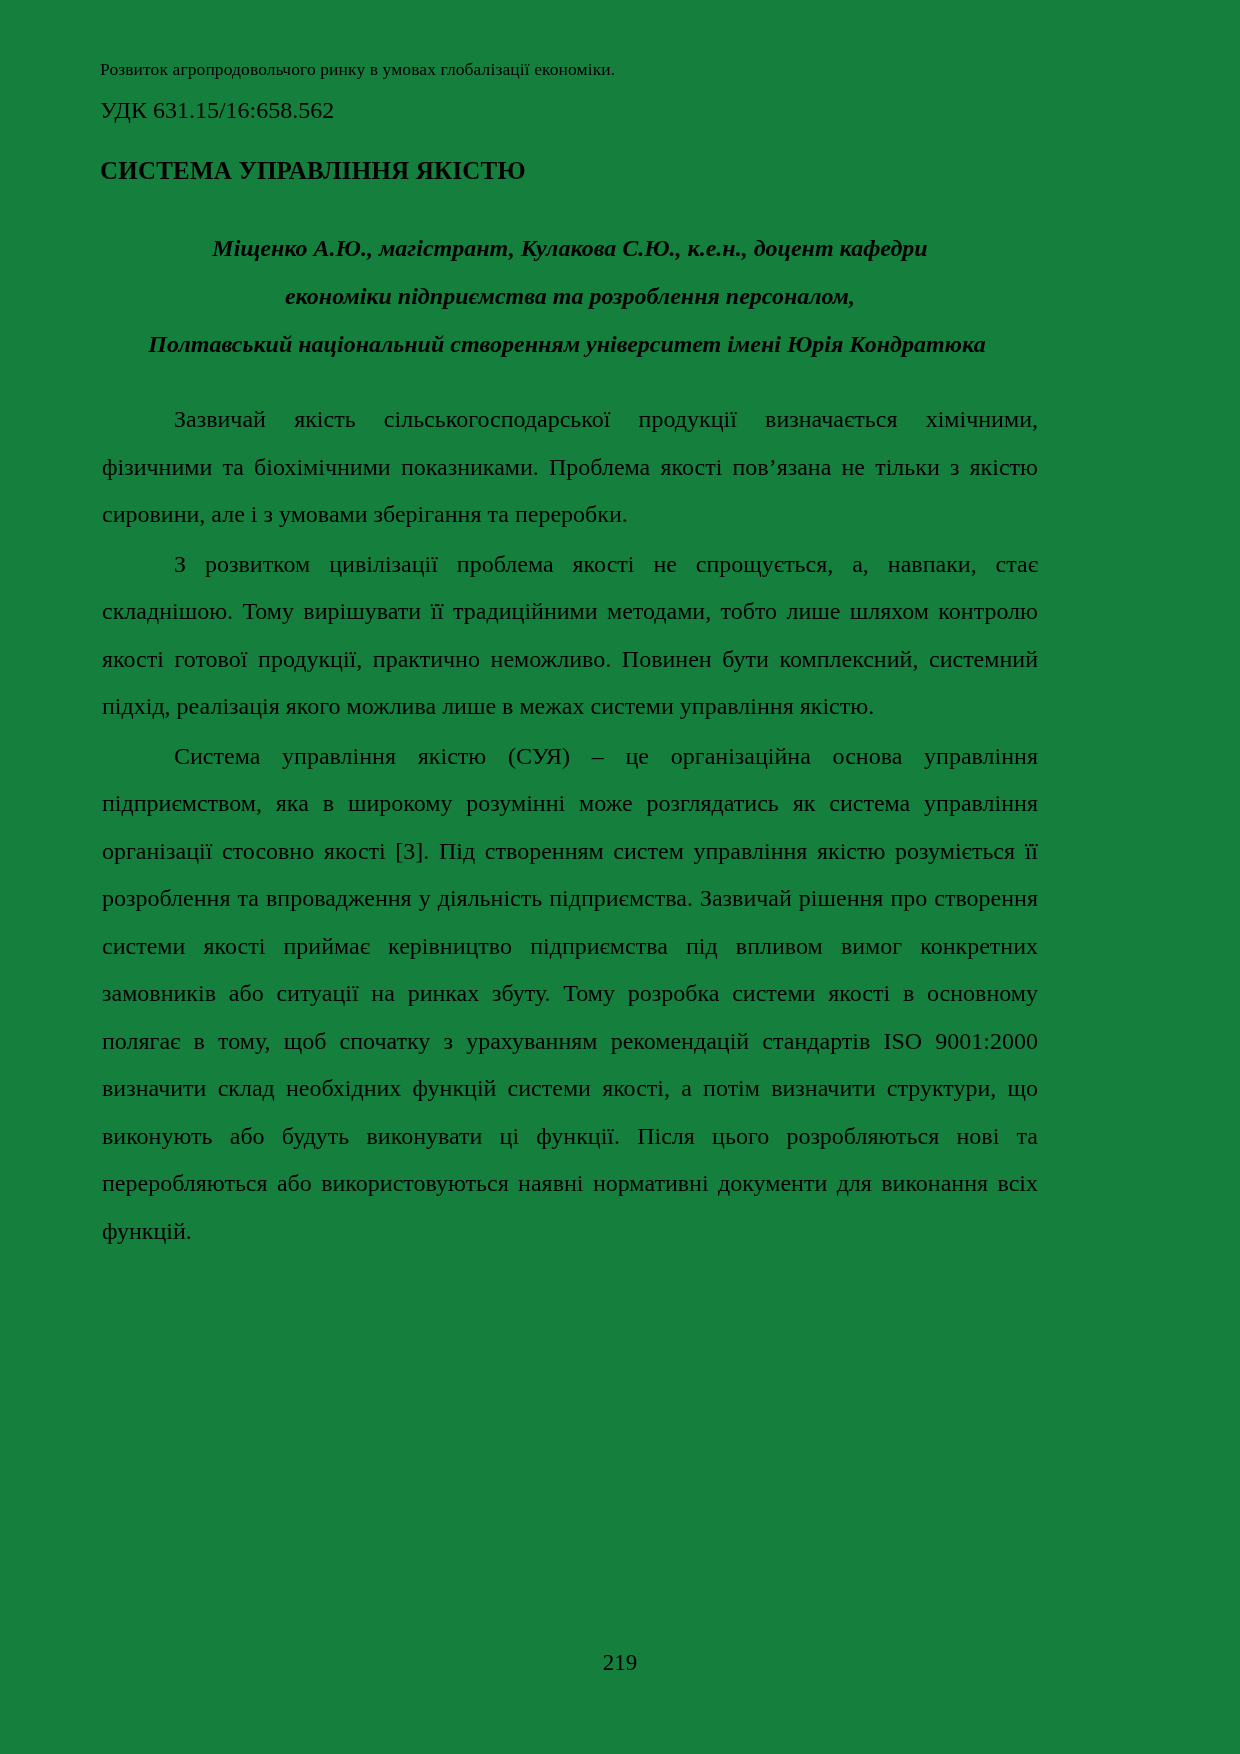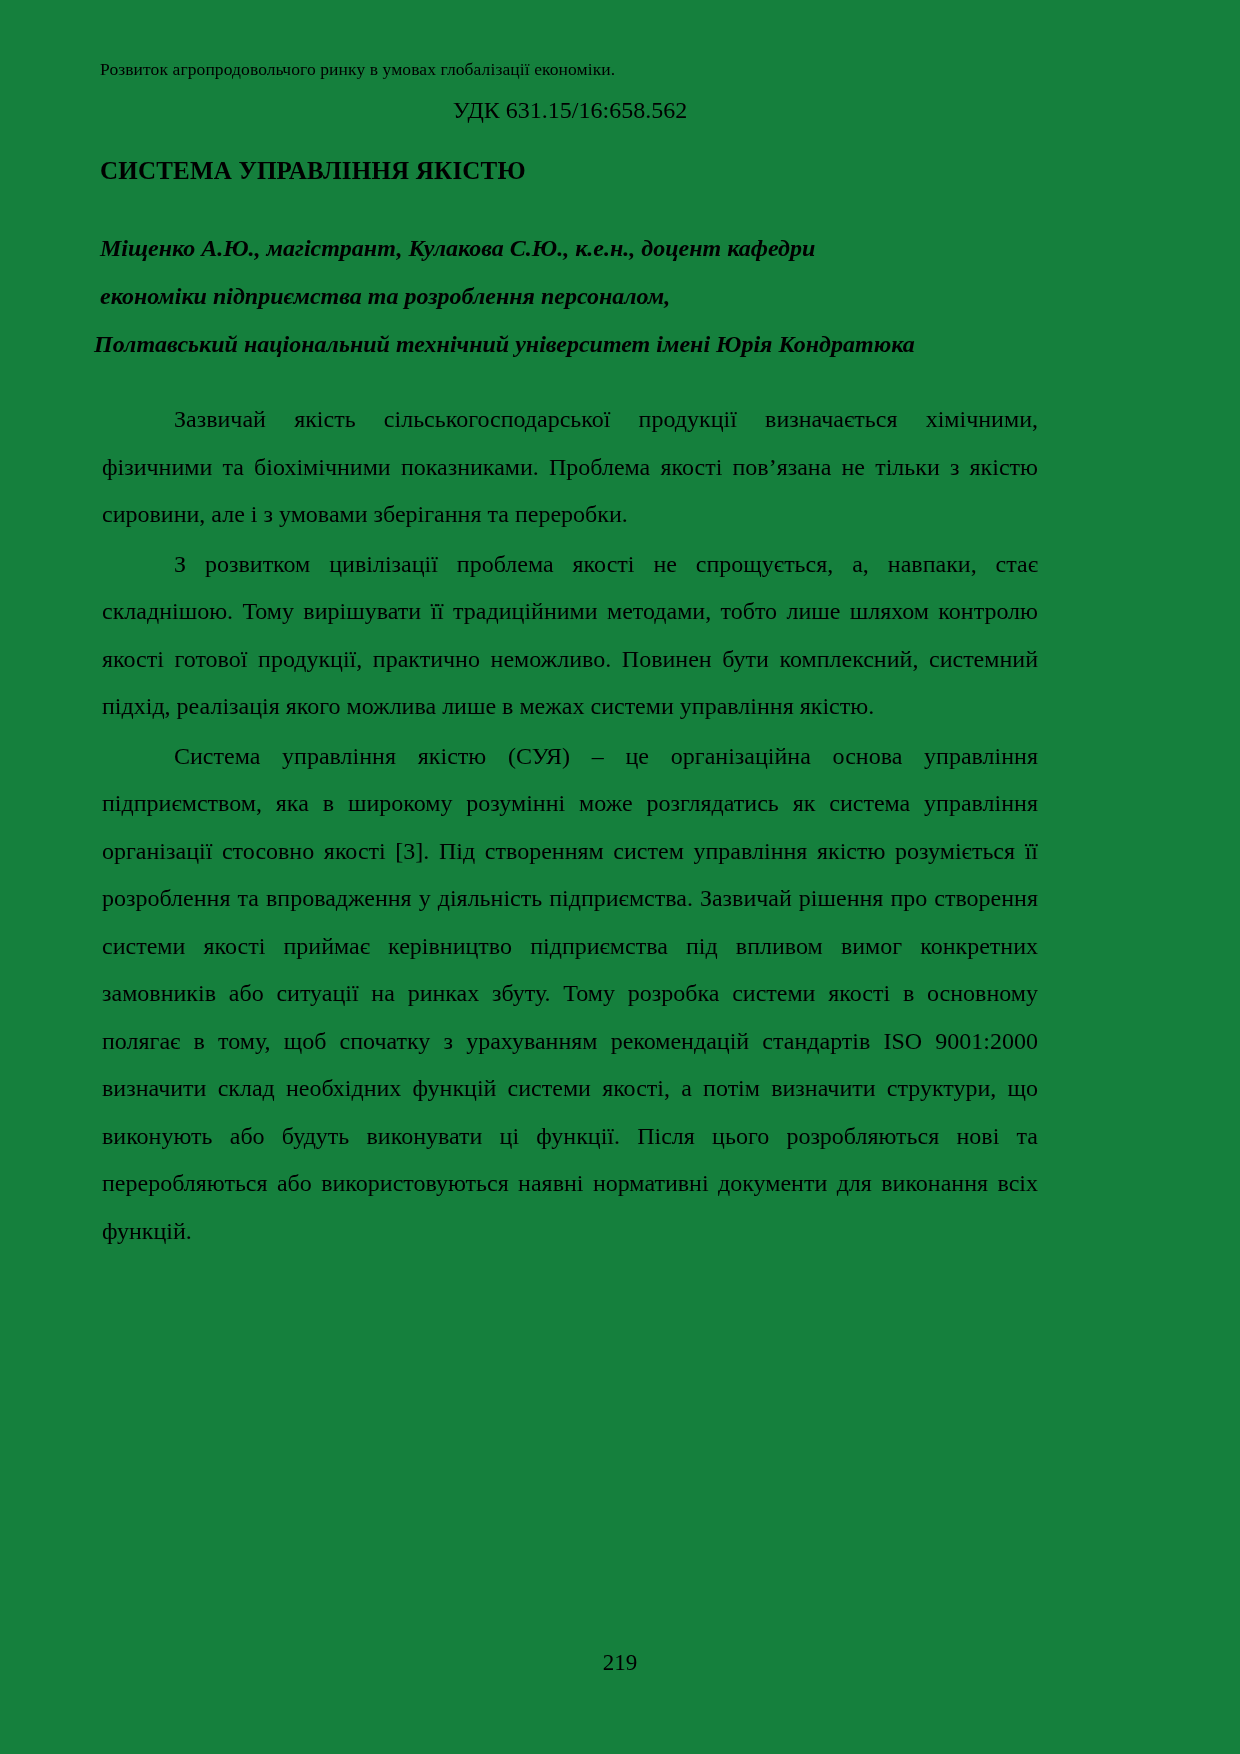--- a/index.html
+++ b/index.html
@@ -39,41 +39,41 @@
     display: inline-block;
     border-bottom: 1.4px solid #000;
     padding-bottom: 1px;
   }
 
   
   .udc {
     margin-top: 14px;
     font-size: 24px;
     line-height: 1.2;
-    text-align: center;
   }
 
   
   .title {
     margin-top: 22px;
     text-align: left;
     font-weight: bold;
     font-size: 25px;
     line-height: 2.0;
     letter-spacing: 0.2px;
   }
   .title .tline { display: block; }
 
   
   .authors {
     margin-top: 28px;
     font-style: italic;
     font-weight: bold;
     font-size: 24px;
     line-height: 2.0;
+    text-align: center;
   }
   .authors .aline { display: block; }
   .authors .aline-wide {
     display: block;
     white-space: nowrap;
     margin-left: -6px;
   }
 
   
   .body-text {
@@ -112,21 +112,21 @@
 
     <div class="udc">УДК 631.15/16:658.562</div>
 
     <h1 class="title">
       <span class="tline">СИСТЕМА УПРАВЛІННЯ ЯКІСТЮ</span>
     </h1>
 
     <div class="authors">
       <span class="aline">Міщенко А.Ю., магістрант, Кулакова С.Ю., к.е.н., доцент кафедри</span>
       <span class="aline">економіки підприємства та розроблення персоналом,</span>
-      <span class="aline-wide">Полтавський національний технічний університет імені Юрія Кондратюка</span>
+      <span class="aline-wide">Полтавський національний створенням університет імені Юрія Кондратюка</span>
     </div>
 
     <div class="body-text">
       <p>Зазвичай якість сільськогосподарської продукції визначається хімічними, фізичними та біохімічними показниками. Проблема якості пов’язана не тільки з якістю сировини, але і з умовами зберігання та переробки.</p>
       <p>З розвитком цивілізації проблема якості не спрощується, а, навпаки, стає складнішою. Тому вирішувати її традиційними методами, тобто лише шляхом контролю якості готової продукції, практично неможливо. Повинен бути комплексний, системний підхід, реалізація якого можлива лише в межах системи управління якістю.</p>
       <p>Система управління якістю (СУЯ) – це організаційна основа управління підприємством, яка в широкому розумінні може розглядатись як система управління організації стосовно якості [3]. Під створенням систем управління якістю розуміється її розроблення та впровадження у діяльність підприємства. Зазвичай рішення про створення системи якості приймає керівництво підприємства під впливом вимог конкретних замовників або ситуації на ринках збуту. Тому розробка системи якості в основному полягає в тому, щоб спочатку з урахуванням рекомендацій стандартів ISO 9001:2000 визначити склад необхідних функцій системи якості, а потім визначити структури, що виконують або будуть виконувати ці функції. Після цього розробляються нові та переробляються або використовуються наявні нормативні документи для виконання всіх функцій.</p>
     </div>
 
   </div>
 

